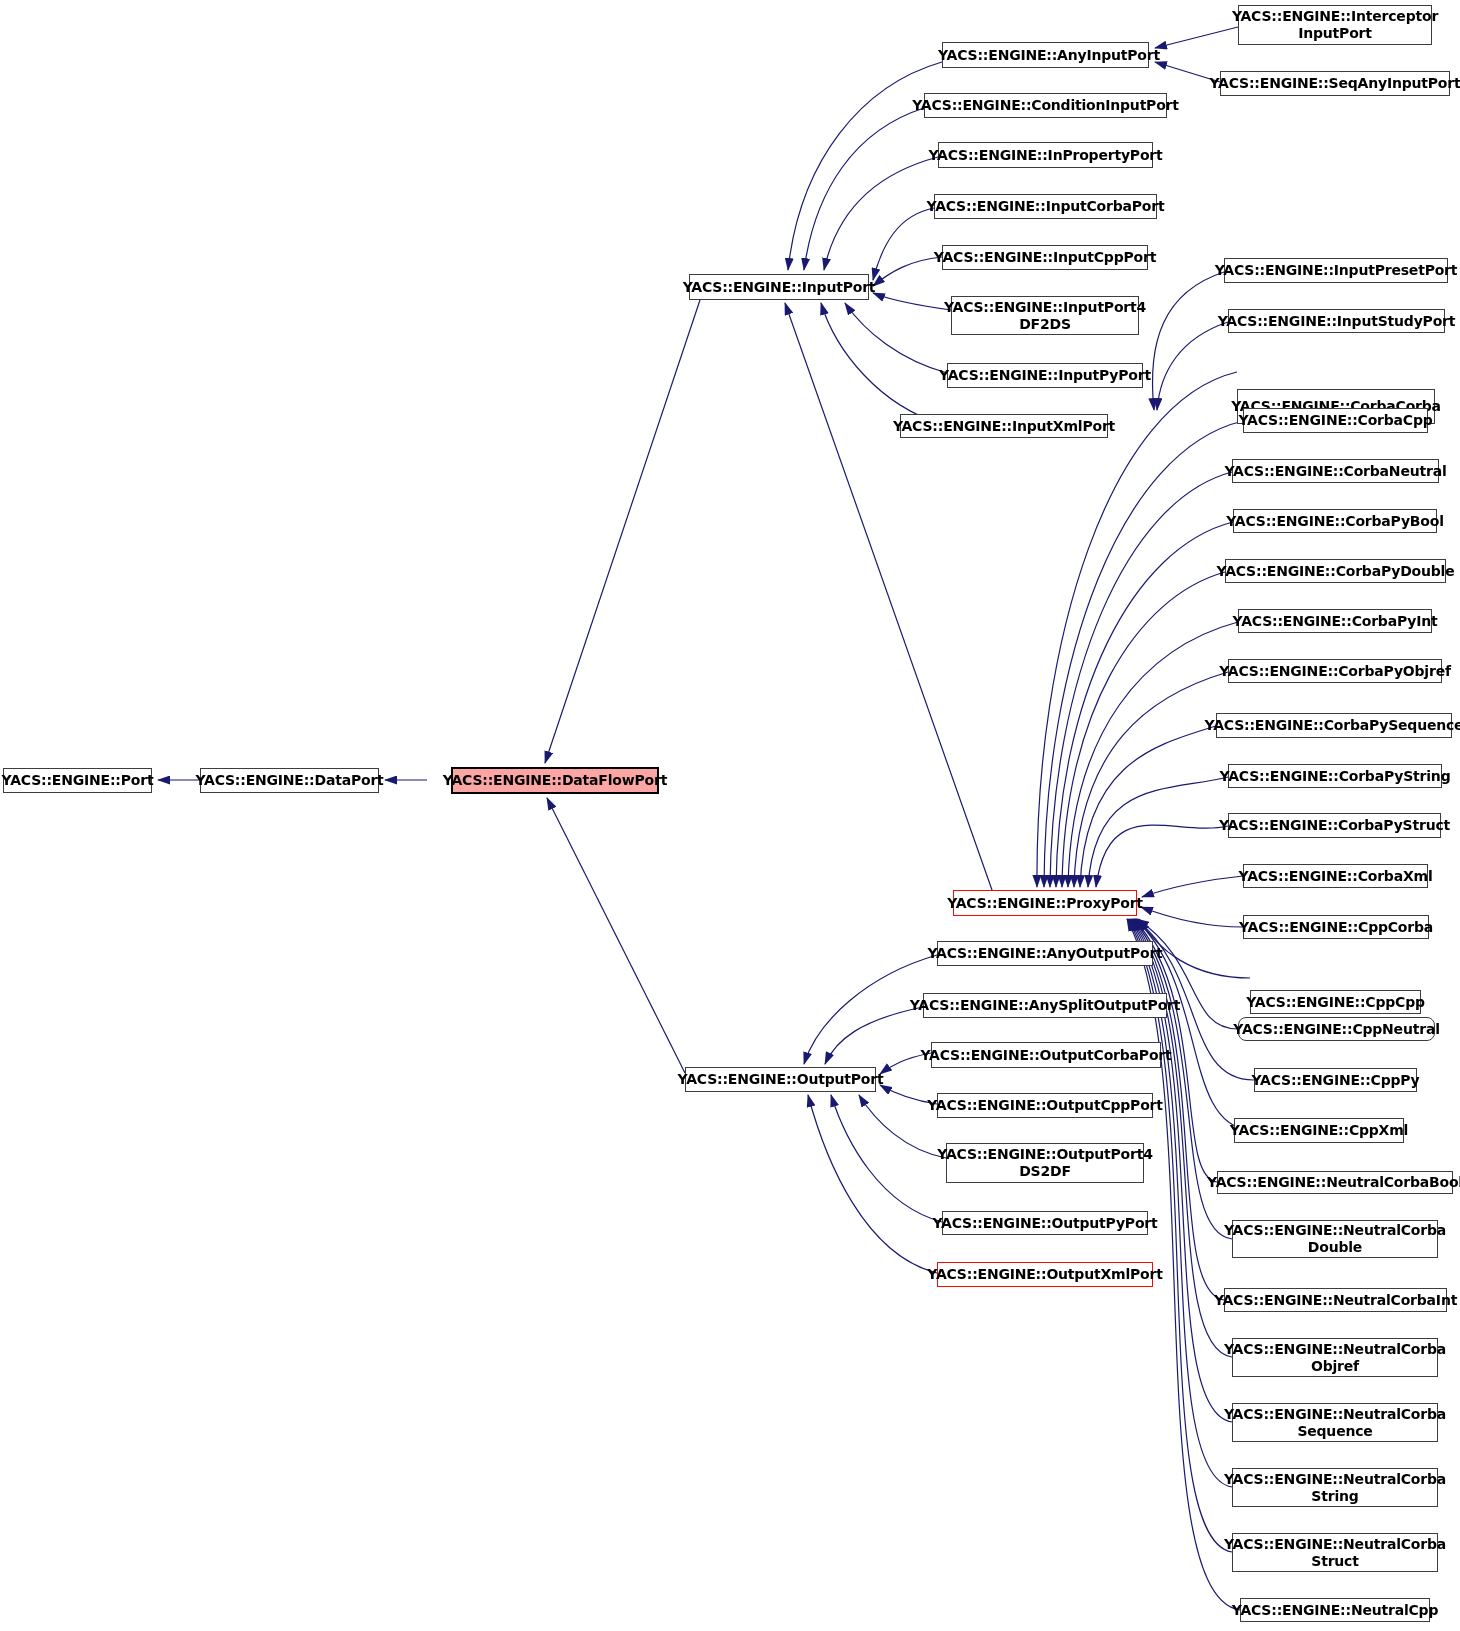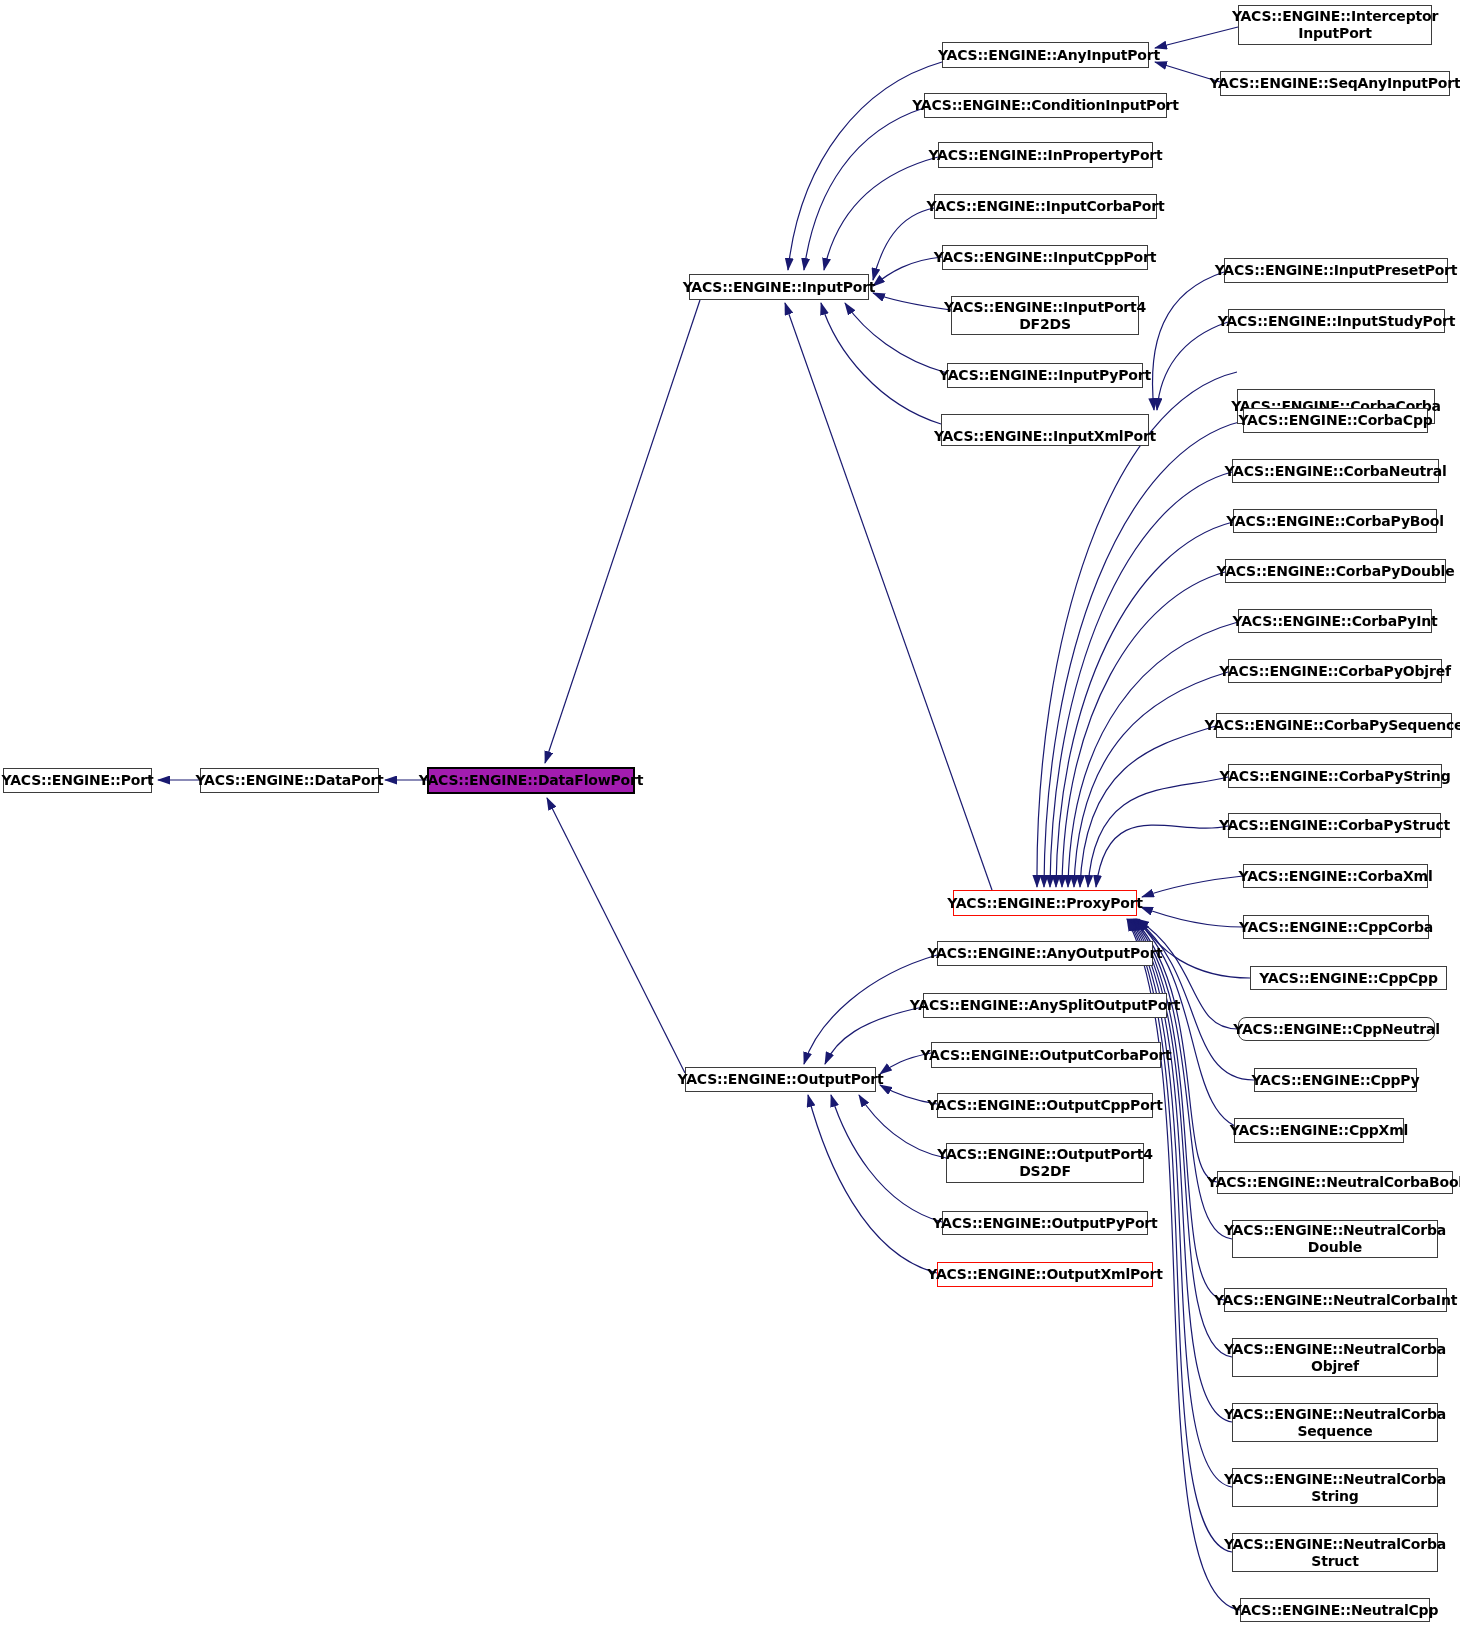--- a/index.html
+++ b/index.html
@@ -8,21 +8,21 @@
   #edges{position:absolute;left:0;top:0;z-index:1;}
   .node{
     position:absolute;display:flex;align-items:center;justify-content:center;
     background:#ffffff;border:1.5px solid #3d3d3d;box-sizing:border-box;z-index:2;
     cursor:pointer;
   }
   .node-label{
     font-size:14px;color:#000000;text-align:center;white-space:pre-line;
     line-height:17px;letter-spacing:-0.2px;padding:0 3px;font-weight:bold;
   }
-  .node--highlight{background:#a21caf;border:2px solid #000000;}
+  .node--highlight{background:#fca5a5;border:2px solid #000000;margin-left:24px;}
   .node--red{border:1.5px solid #fa0b00;}
 </style>
 </head>
 <body>
 
 <div id="diagram">
   <svg id="edges" width="1460" height="1631">
     <defs>
       <marker id="arrh" markerUnits="userSpaceOnUse" markerWidth="13" markerHeight="9" refX="12" refY="4.5" orient="auto">
         <path d="M0,0 L13,4.5 L0,9 Z" fill="#191970"></path>
@@ -110,21 +110,21 @@
     <div class="node" style="left: 942px; top: 245px; width: 206px; height: 25px;">
       <span class="node-label">YACS::ENGINE::InputCppPort</span>
     </div>
     <div class="node" style="left: 951px; top: 296px; width: 188px; height: 39px;">
       <span class="node-label">YACS::ENGINE::InputPort4
 DF2DS</span>
     </div>
     <div class="node" style="left: 947px; top: 363px; width: 196px; height: 25px;">
       <span class="node-label">YACS::ENGINE::InputPyPort</span>
     </div>
-    <div class="node" style="left: 941px; top: 414px; width: 208px; height: 32px; align-items: flex-end;">
+    <div class="node" style="left: 900px; top: 414px; width: 208px; height: 24px;">
       <span class="node-label">YACS::ENGINE::InputXmlPort</span>
     </div>
     <div class="node" style="left: 1238px; top: 5px; width: 194px; height: 40px;">
       <span class="node-label">YACS::ENGINE::Interceptor
 InputPort</span>
     </div>
     <div class="node" style="left: 1220px; top: 71px; width: 230px; height: 25px;">
       <span class="node-label">YACS::ENGINE::SeqAnyInputPort</span>
     </div>
     <div class="node" style="left: 1224px; top: 258px; width: 224px; height: 25px;">
@@ -165,21 +165,21 @@
     </div>
     <div class="node" style="left: 1243px; top: 864px; width: 185px; height: 24px;">
       <span class="node-label">YACS::ENGINE::CorbaXml</span>
     </div>
     <div class="node node--red" style="left: 953px; top: 890px; width: 184px; height: 26px;">
       <span class="node-label">YACS::ENGINE::ProxyPort</span>
     </div>
     <div class="node" style="left: 1243px; top: 915px; width: 186px; height: 24px;">
       <span class="node-label">YACS::ENGINE::CppCorba</span>
     </div>
-    <div class="node" style="left: 1250px; top: 966px; width: 197px; height: 24px;">
+    <div class="node" style="left: 1250px; top: 990px; width: 171px; height: 24px;">
       <span class="node-label">YACS::ENGINE::CppCpp</span>
     </div>
     <div class="node" style="left: 1238px; top: 1017px; width: 197px; height: 24px; border-radius: 8px;">
       <span class="node-label">YACS::ENGINE::CppNeutral</span>
     </div>
     <div class="node" style="left: 1254px; top: 1068px; width: 163px; height: 24px;">
       <span class="node-label">YACS::ENGINE::CppPy</span>
     </div>
     <div class="node" style="left: 1234px; top: 1118px; width: 170px; height: 25px;">
       <span class="node-label">YACS::ENGINE::CppXml</span>

